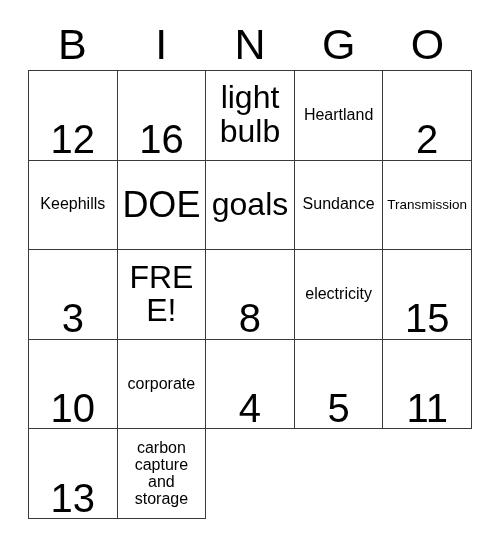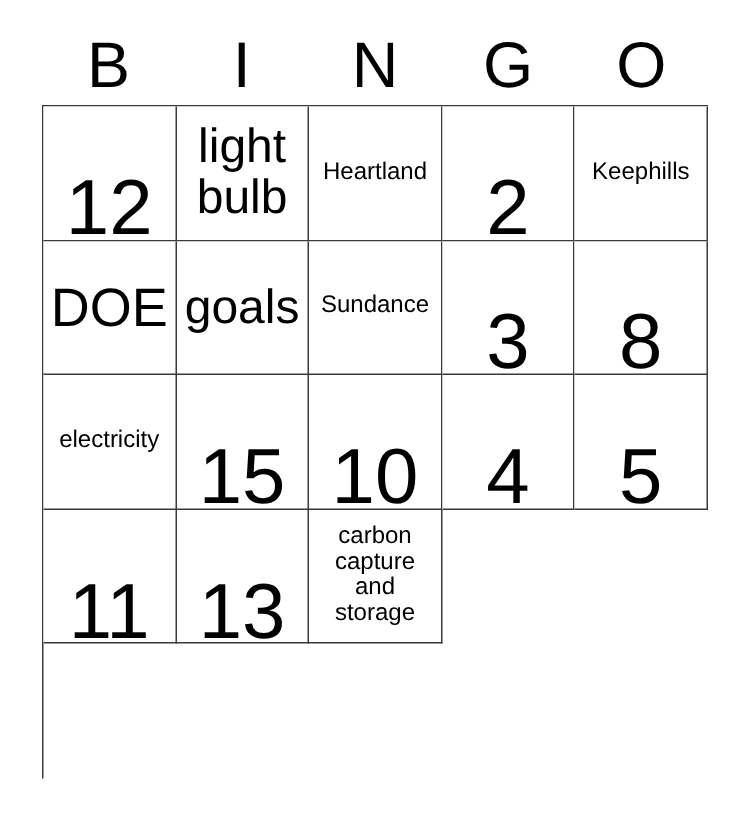--- a/index.html
+++ b/index.html
@@ -74,21 +74,21 @@
   }
   .cell-text {
     display: block;
     width: 100%;
     line-height: 1.06;
     word-wrap: break-word;
     overflow-wrap: break-word;
   }
 
   
-  .sz-xl   { font-size: 52px; margin-top: 48px; }
+  .sz-xl   { font-size: 40px; margin-top: 48px; }
   .sz-lg   { font-size: 36px; }
   .sz-md   { font-size: 32px; }
   .sz-xs   { font-size: 16px; }
   .sz-xxs  { font-size: 13.5px; }
 </style>
 </head>
 <body>
 
 <div id="card">
 
@@ -97,20 +97,23 @@
     <div class="header-letter">I</div>
     <div class="header-letter">N</div>
     <div class="header-letter">G</div>
     <div class="header-letter">O</div>
   </div>
 
   <div id="grid">
 
     <div class="cell">
         <span class="cell-text sz-xl">12</span>
+      </div>
+    <div class="cell">
+        <span class="cell-text sz-xl">16</span>
       </div>
     <div class="cell">
         <span class="cell-text sz-md">light bulb</span>
       </div>
     <div class="cell">
         <span class="cell-text sz-xs">Heartland</span>
       </div>
     <div class="cell">
         <span class="cell-text sz-xl">2</span>
       </div>
@@ -122,34 +125,43 @@
         <span class="cell-text sz-lg">DOE</span>
       </div>
     <div class="cell">
         <span class="cell-text sz-md">goals</span>
       </div>
     <div class="cell">
         <span class="cell-text sz-xs">Sundance</span>
       </div>
 
     <div class="cell">
+        <span class="cell-text sz-xxs">Transmission</span>
+      </div>
+    <div class="cell">
         <span class="cell-text sz-xl">3</span>
+      </div>
+    <div class="cell">
+        <span class="cell-text sz-md">FREE!</span>
       </div>
     <div class="cell">
         <span class="cell-text sz-xl">8</span>
       </div>
     <div class="cell">
         <span class="cell-text sz-xs">electricity</span>
       </div>
 
     <div class="cell">
         <span class="cell-text sz-xl">15</span>
       </div>
     <div class="cell">
         <span class="cell-text sz-xl">10</span>
+      </div>
+    <div class="cell">
+        <span class="cell-text sz-xs">corporate</span>
       </div>
     <div class="cell">
         <span class="cell-text sz-xl">4</span>
       </div>
     <div class="cell">
         <span class="cell-text sz-xl">5</span>
       </div>
 
     <div class="cell">
         <span class="cell-text sz-xl">11</span>

